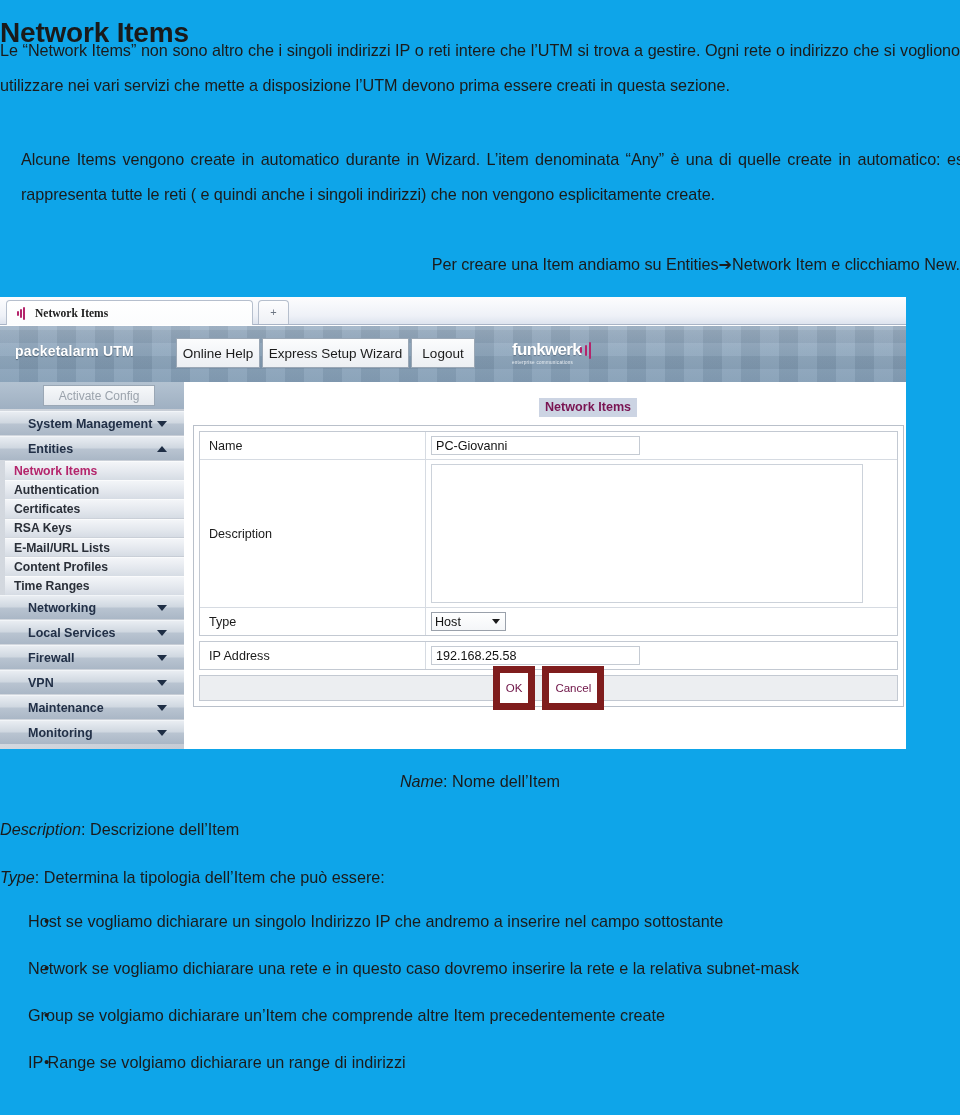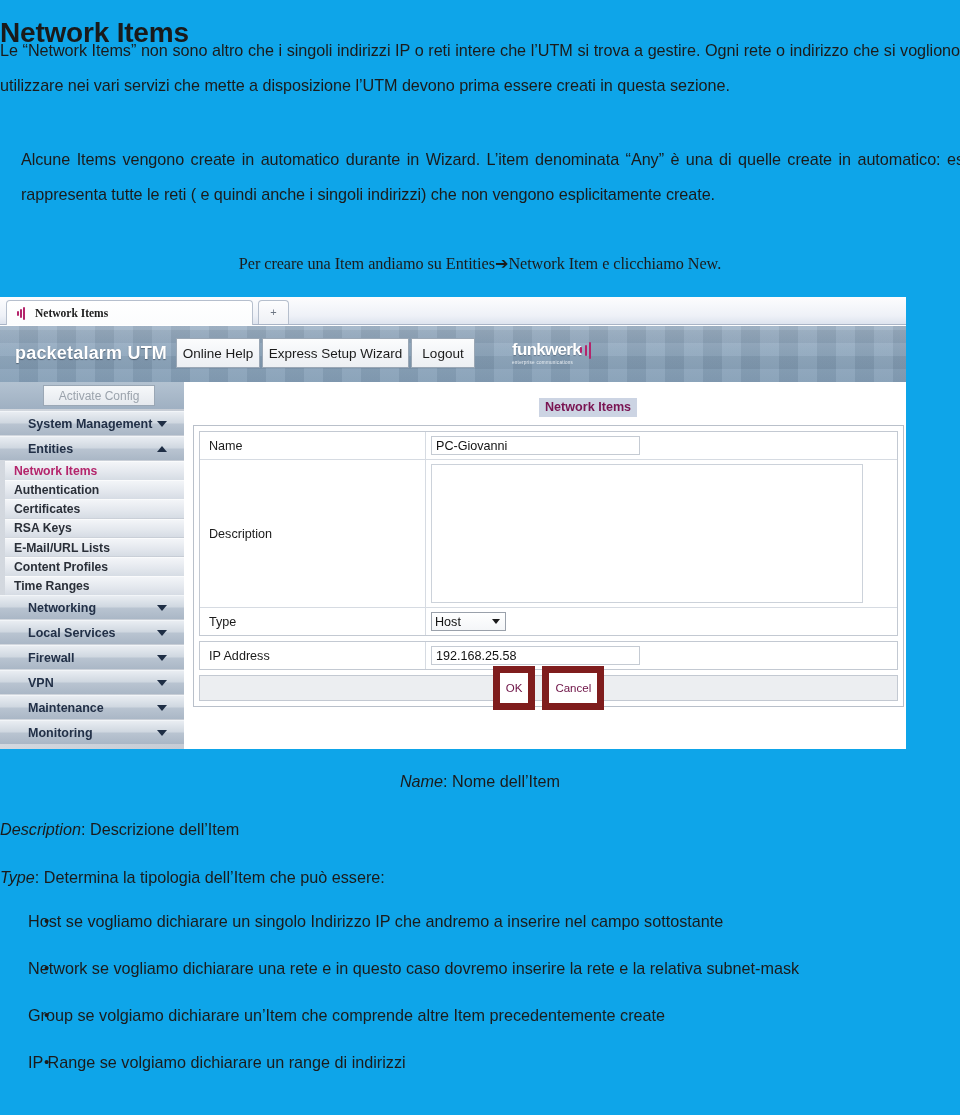--- a/index.html
+++ b/index.html
@@ -30,21 +30,21 @@
     position: absolute;
     left: 0px;
     width: 960px;
     font-size: 16.2px;
     line-height: 35px;
     color: #1b1b1b;
     text-align: justify;
     text-justify: inter-word;
     letter-spacing: -0.05px;
   }
-  .para.nojust { text-align: center; font-family: Liberation Serif, serif; }
+  .para.nojust { text-align: right; }
 
   .deflist {
     position: absolute;
     left: 0px;
     width: 960px;
     font-size: 16.2px;
     line-height: 22px;
     color: #1b1b1b;
   }
   .deflist i { font-style: italic; }
@@ -151,21 +151,21 @@
     left: 0; top: 29px;
     width: 906px; height: 56px;
     background:
       repeating-linear-gradient(90deg, rgba(255,255,255,.06) 0 19px, rgba(0,0,0,.045) 19px 38px),
       repeating-linear-gradient(0deg, rgba(255,255,255,.05) 0 13px, rgba(0,0,0,.04) 13px 26px),
       linear-gradient(180deg, #9fb3c7 0%, #8ba4bb 45%, #7e99b2 100%);
   }
   .brand {
     position: absolute;
     left: 15px; top: 17px;
-    font-size: 18px;
+    font-size: 14px;
     font-weight: bold;
     color: #ffffff;
     text-shadow: 0 1px 1px rgba(40,55,70,.55);
     letter-spacing: .2px;
   }
   .hdr-btn {
     position: absolute;
     top: 12px;
     height: 30px;
     background: linear-gradient(#fbfcfd, #eceff3);

